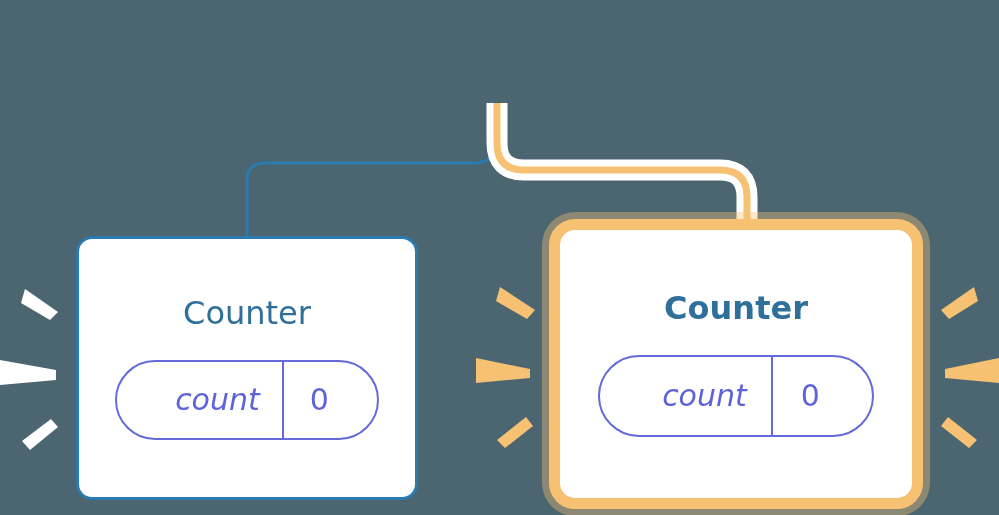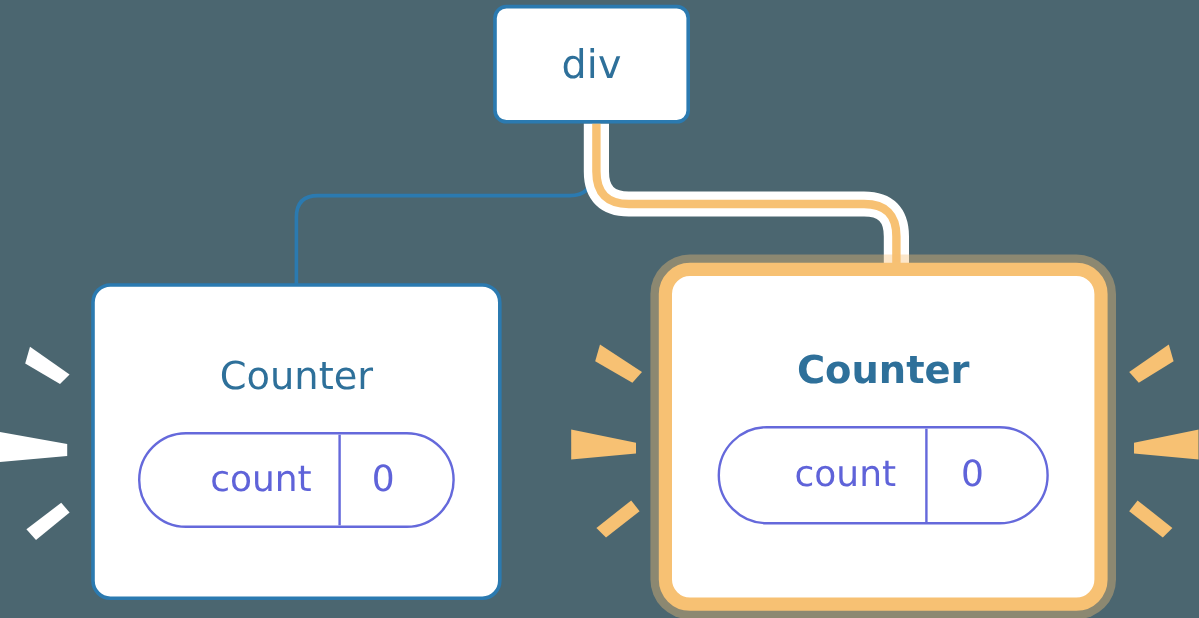--- a/index.html
+++ b/index.html
@@ -103,20 +103,21 @@
   .pill-key, .pill-val {
     display: flex;
     align-items: center;
     justify-content: center;
     font-size: 30px;
     color: #5f63d9;
     line-height: 1;
   }
   .pill-key {
     padding: 0 22px 0 58px;
+    font-style: italic;
   }
   .pill-val {
     border-left: 2px solid #6569db;
     padding: 0 48px 0 26px;
   }
   .pill.is-wide { height: 78px; }
   .pill.is-wide .pill-key { padding: 0 24px 0 62px; }
   .pill.is-wide .pill-val { padding: 0 52px 0 28px; }
 </style>
 </head>
@@ -147,23 +148,20 @@
       <polygon points="497,440 526,417 533,426 505,448"></polygon>
     </g>
 
     <g fill="#f7c173">
       <polygon points="974,287 941,310 949,319 978,301"></polygon>
       <polygon points="999,358 945,369 945,378 999,383"></polygon>
       <polygon points="977,440 948,417 941,426 969,448"></polygon>
     </g>
   </svg>
 
-  <div class="node node-div">
-    <span class="node-title">div</span>
-  </div>
 
   <div class="node node-counter-left">
     <span class="counter-title is-regular">Counter</span>
     <div class="pill">
       <span class="pill-key">count</span>
       <span class="pill-val">0</span>
     </div>
   </div>
 
   <div class="node node-counter-right">

